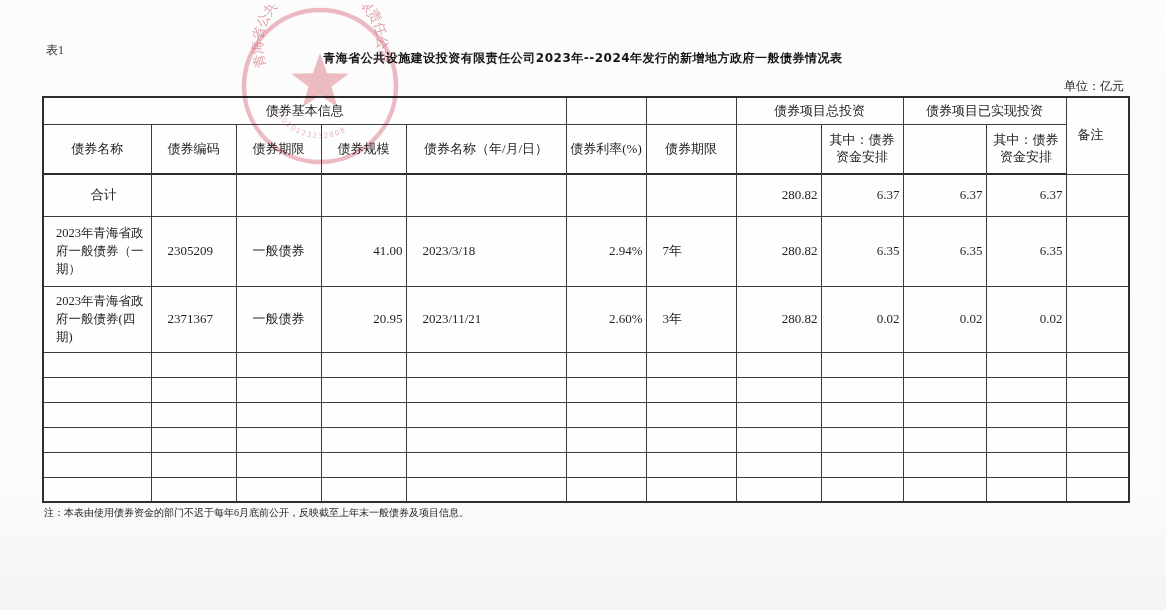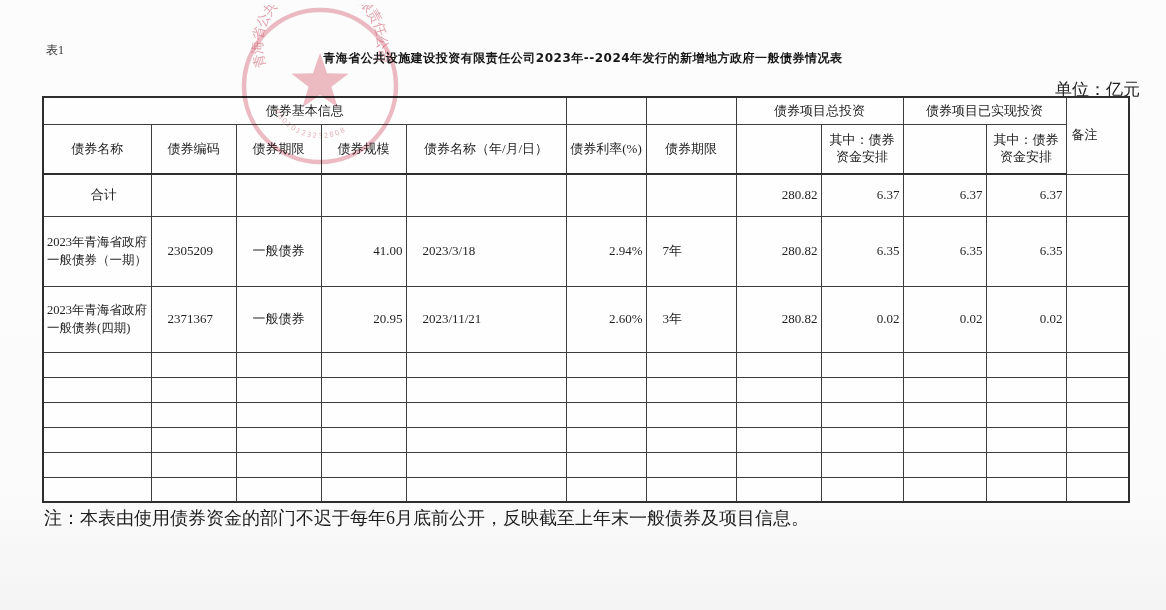--- a/index.html
+++ b/index.html
@@ -9,44 +9,44 @@
     font-family:"Liberation Serif","DejaVu Serif",serif;
     color:#1f1f1f;
   }
   .page{position:absolute;inset:0;background:linear-gradient(180deg,#fbfcfb 0%,#fafbfa 80%,#f3f4f3 100%);}
   .table-label{position:absolute;left:46px;top:42px;font-size:12px;color:#333;}
   .page-title{
     position:absolute;left:0;top:50px;width:1166px;text-align:center;
     font-family:"DejaVu Sans","Liberation Sans",sans-serif;
     font-weight:bold;font-size:12px;letter-spacing:0.5px;color:#161616;
   }
-  .unit-label{position:absolute;right:26px;top:78px;font-size:17px;color:#222;}
+  .unit-label{position:absolute;right:42px;top:78px;font-size:12px;color:#222;}
 
   .bond-table-wrap{position:absolute;left:42px;top:96px;}
   table.bond-table{
     border-collapse:collapse;table-layout:fixed;width:1086px;
     border:2px solid #2e2e2e;background:#fdfefd;
   }
   .bond-table th,.bond-table td{
     border:1px solid #3d3d3d;padding:1px 3px;font-weight:normal;
     font-size:13px;line-height:1.3;overflow:hidden;vertical-align:middle;
   }
   .bond-table thead tr.h1 th{height:24px;}
   .bond-table thead tr.h2 th{height:46px;border-bottom:2px solid #2e2e2e;}
   .bond-table thead th{text-align:center;}
-  .bond-table th.remark-h{text-align:left;padding-left:5px;vertical-align:middle;}
+  .bond-table th.remark-h{text-align:left;padding-left:11px;vertical-align:middle;}
   .bond-table tbody tr:nth-child(1){height:42px;}
   .bond-table tbody tr:nth-child(2){height:70px;}
   .bond-table tbody tr:nth-child(3){height:66px;}
   .bond-table tbody tr:nth-child(n+4){height:25px;}
   .bond-table td.a-l{text-align:left;padding-left:16px;}
   .bond-table td.a-r{text-align:right;padding-right:3px;}
   .bond-table td.center{text-align:center;}
-  .bond-table td.name-cell{font-size:12.5px;line-height:1.45;padding-left:3px;padding-right:2px;}
-  .footnote{position:absolute;left:44px;top:506px;font-size:18px;color:#1d1d1d;}
+  .bond-table td.name-cell{font-size:12.5px;line-height:1.45;padding-left:12px;padding-right:2px;}
+  .footnote{position:absolute;left:44px;top:506px;font-size:10px;color:#1d1d1d;}
 
   .seal{
     position:absolute;left:239px;top:5px;width:162px;height:162px;
     mix-blend-mode:multiply;opacity:0.85;pointer-events:none;
   }
   .seal svg{display:block;}
 </style>
 </head>
 <body>
 

